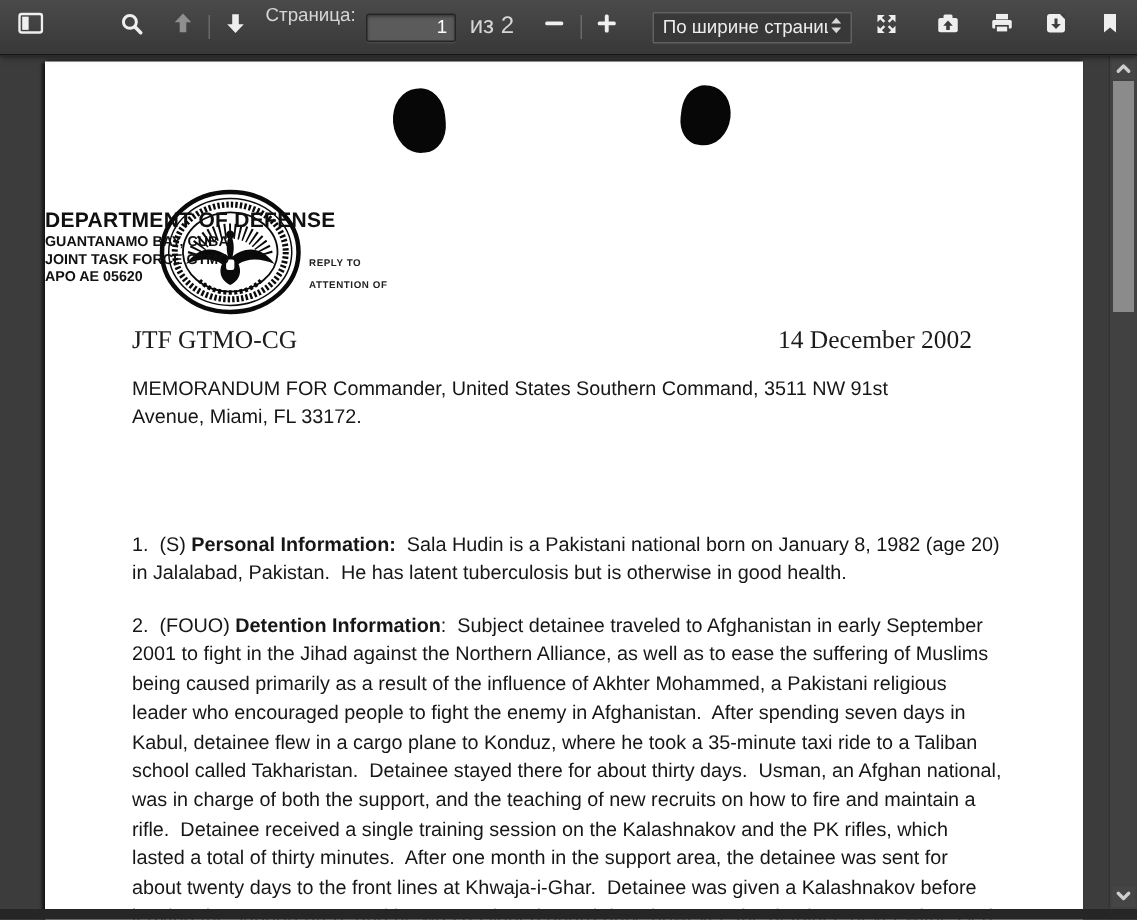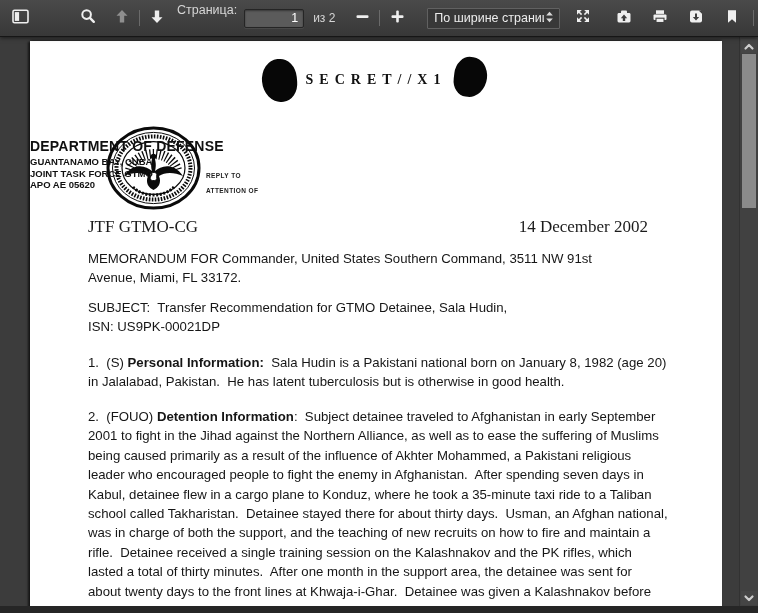--- a/index.html
+++ b/index.html
@@ -12,21 +12,21 @@
     display:flex; align-items:center; padding:0 6px;
     background:linear-gradient(#4a4a4a,#383838);
     border-bottom:1px solid #161616;
     box-shadow:0 1px 4px rgba(0,0,0,.55);
   }
   .tb-btn { width:28px; height:27px; display:flex; align-items:center; justify-content:center;
             border-radius:2px; color:#efefef; flex:0 0 auto; }
   .tb-btn.disabled { color:#8f8f8f; }
   .tb-sep { width:1px; height:16px; background:#6a6a6a; margin:0 3px; flex:0 0 auto; }
   .tb-label { color:#d6d6d6; font-size:12.5px; margin:0 7px 16px 6px; flex:0 0 auto; }
-  .tb-total { color:#d6d6d6; font-size:12px; margin-left:9px; flex:0 0 auto; }
+  .tb-total { color:#d6d6d6; font-size:16px; margin-left:9px; flex:0 0 auto; }
   .page-input {
     width:60px; height:19px; background:#5b5b5b; border:1px solid #252525;
     border-radius:2px; color:#fff; font-size:12.5px; text-align:right; padding:0 5px;
     box-shadow:inset 0 1px 2px rgba(0,0,0,.4), 0 1px 0 rgba(255,255,255,.07);
     font-family:"Liberation Sans", sans-serif; flex:0 0 auto;
   }
   .scale-select {
     margin-left:16px; width:133px; height:21px; display:flex; align-items:center;
     background:#383838; border:1px solid #616161; border-radius:1px;
     color:#ececec; font-size:12.5px; padding:0 4px 0 6px; flex:0 0 auto;
@@ -224,21 +224,20 @@
   </div>
 
   <div class="tb-sep" style="margin-left:7px"></div>
 
 </div>
 
 <div class="viewer">
 
   <div class="page">
 
-    <div class="classification">SECRET//X1</div>
 
     <div class="blob blob-1"></div>
     <div class="blob blob-2"></div>
 
     <div class="seal">
       <svg width="95" height="84" viewBox="0 0 95 84">
         <ellipse cx="47.5" cy="42" rx="45.5" ry="40" fill="#fff" stroke="#0a0a0a" stroke-width="3"></ellipse>
         <ellipse cx="47.5" cy="42" rx="41" ry="35.6" fill="none" stroke="#0a0a0a" stroke-width="1"></ellipse>
         <ellipse cx="47.5" cy="42" rx="37" ry="31.6" fill="none" stroke="#0a0a0a" stroke-width="4" stroke-dasharray="1.6,1.4"></ellipse>
         <ellipse cx="47.5" cy="42" rx="31.5" ry="26.4" fill="none" stroke="#0a0a0a" stroke-width="1.2"></ellipse>
@@ -263,22 +262,20 @@
     </div>
 
     <div class="office-row">
       <span>JTF GTMO-CG</span>
       <span>14 December 2002</span>
     </div>
 
     <div class="doc-text memo">MEMORANDUM FOR Commander, United States Southern Command, 3511 NW 91st
 Avenue, Miami, FL 33172.</div>
 
-    <div class="doc-text subject">SUBJECT:  Transfer Recommendation for GTMO Detainee, Sala Hudin,
-ISN: US9PK-00021DP</div>
 
     <p class="doc-text para-1"><span>1.  (S) </span><b>Personal Information:</b><span>  Sala Hudin is a Pakistani national born on January 8, 1982 (age 20) in Jalalabad, Pakistan.  He has latent tuberculosis but is otherwise in good health.</span></p>
 
     <p class="doc-text para-2"><span>2.  (FOUO) </span><b>Detention Information</b><span>:  Subject detainee traveled to Afghanistan in early September 2001 to fight in the Jihad against the Northern Alliance, as well as to ease the suffering of Muslims being caused primarily as a result of the influence of Akhter Mohammed, a Pakistani religious leader who encouraged people to fight the enemy in Afghanistan.  After spending seven days in Kabul, detainee flew in a cargo plane to Konduz, where he took a 35-minute taxi ride to a Taliban school called Takharistan.  Detainee stayed there for about thirty days.  Usman, an Afghan national, was in charge of both the support, and the teaching of new recruits on how to fire and maintain a rifle.  Detainee received a single training session on the Kalashnakov and the PK rifles, which lasted a total of thirty minutes.  After one month in the support area, the detainee was sent for about twenty days to the front lines at Khwaja-i-Ghar.  Detainee was given a Kalashnakov before leaving the support area, and he was assigned guard duty; however, the detainee never witnessed any combat.  After twenty days of guard duty and prior to the United States bombing the region,</span></p>
 
   </div>
 
   <div class="scrollbar">
     <div class="sb-btn up">
       <span>

